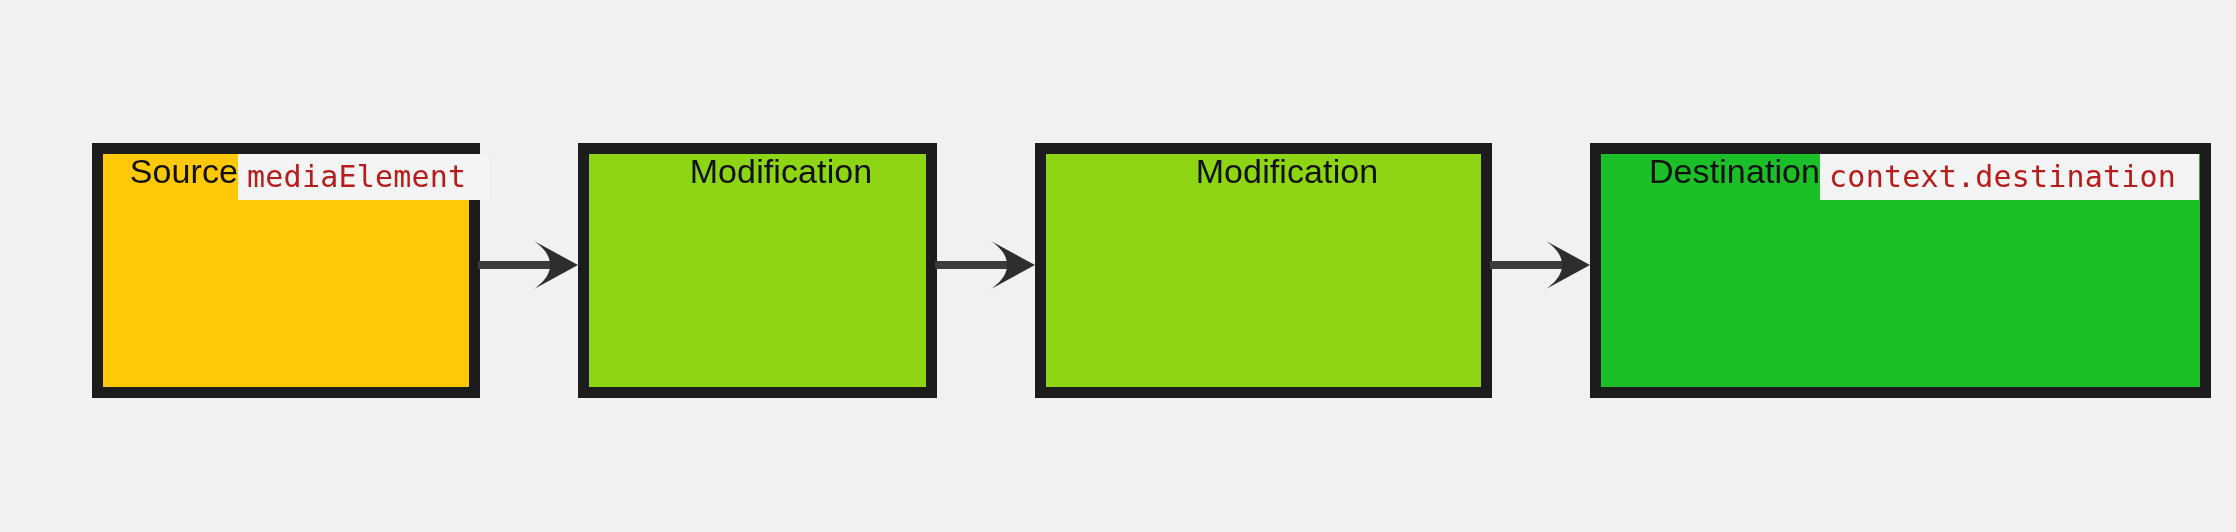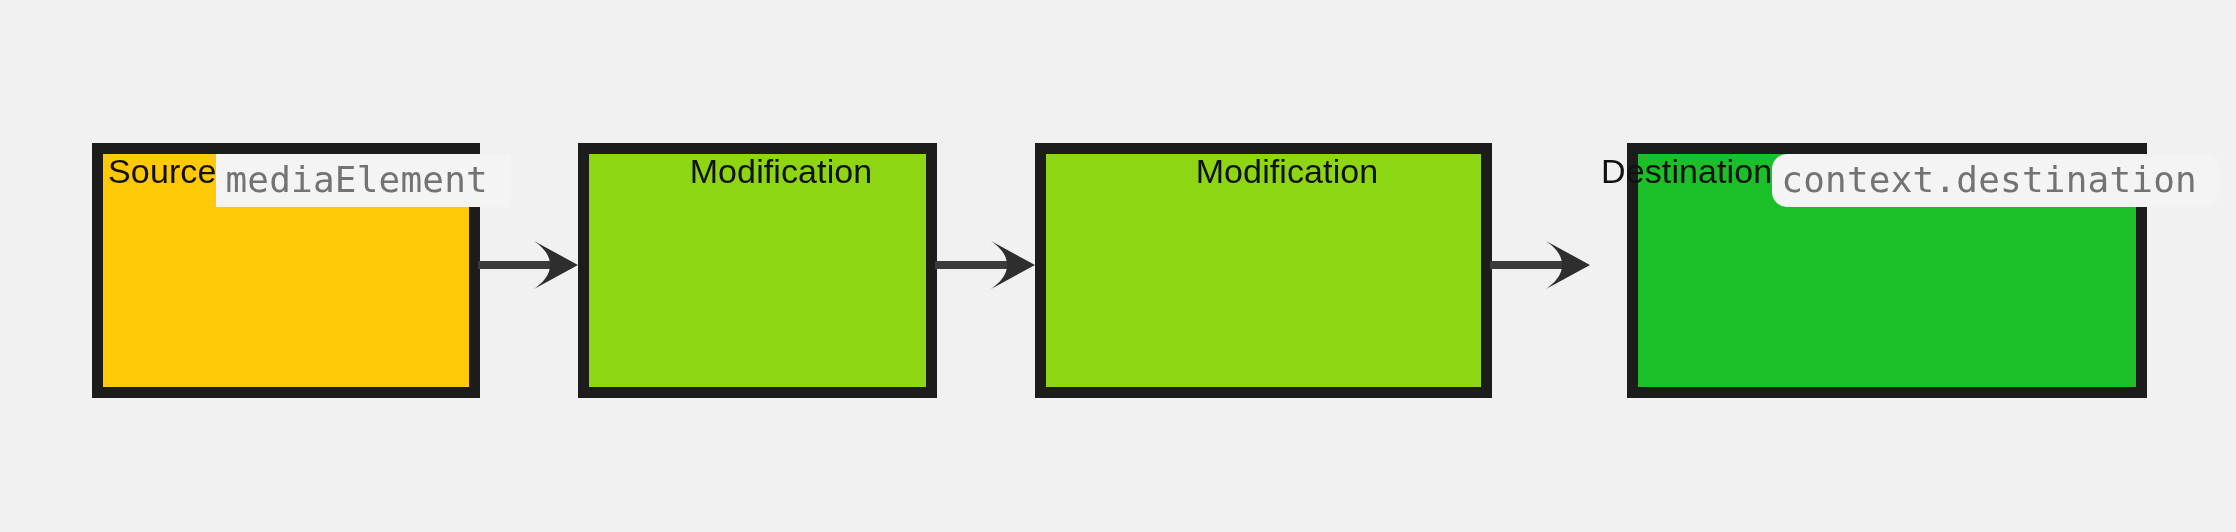--- a/index.html
+++ b/index.html
@@ -38,23 +38,23 @@
     font-size: 34px;
     line-height: 1.05;
     color: #111111;
     letter-spacing: 0.1px;
     white-space: nowrap;
     margin-bottom: 14px;
   }
 
   .node-code {
     font-family: "DejaVu Sans Mono", "Liberation Mono", monospace;
-    font-size: 36px;
+    font-size: 30px;
     line-height: 1.18;
-    color: #737373;
+    color: #b91c1c;
     background: #f4f4f4;
     padding: 5px 23px 6px 9px;
     white-space: nowrap;
     letter-spacing: 0.2px;
   }
 
   
   .arrow {
     position: absolute;
     pointer-events: none;
@@ -71,23 +71,23 @@
   </div>
 
   <div class="node" id="node-1" style="left: 578px; top: 143px; width: 359px; height: 255px; background: rgb(142, 214, 19); border-color: rgb(28, 28, 28);">
     <div class="node-title">Modification</div>
   </div>
 
   <div class="node" id="node-2" style="left: 1035px; top: 143px; width: 457px; height: 255px; background: rgb(142, 214, 19); border-color: rgb(28, 28, 28);">
     <div class="node-title">Modification</div>
   </div>
 
-  <div class="node" id="node-3" style="left: 1590px; top: 143px; width: 520px; height: 255px; background: rgb(27, 191, 40); border-color: rgb(28, 28, 28); margin-left: 37px;">
+  <div class="node" id="node-3" style="left: 1590px; top: 143px; width: 621px; height: 255px; background: rgb(27, 191, 40); border-color: rgb(28, 28, 28);">
     <div class="node-title">Destination</div>
-    <div class="node-code" style="background: rgb(244, 244, 244); border-radius: 15px;">context.destination</div>
+    <div class="node-code" style="background: rgb(244, 244, 244);">context.destination</div>
   </div>
 
   <svg class="arrow" style="left:478px; top:225px;" width="106" height="80" viewBox="0 0 106 80">
     <rect x="0" y="36" width="72" height="8" fill="#3b3b3b"></rect>
     <path d="M 56 16 L 100 40 L 56 64 C 70 54 72 46 72 40 C 72 34 70 26 56 16 Z" fill="#2e2e2e"></path>
   </svg>
 
   <svg class="arrow" style="left:935px; top:225px;" width="106" height="80" viewBox="0 0 106 80">
     <rect x="0" y="36" width="72" height="8" fill="#3b3b3b"></rect>
     <path d="M 56 16 L 100 40 L 56 64 C 70 54 72 46 72 40 C 72 34 70 26 56 16 Z" fill="#2e2e2e"></path>

